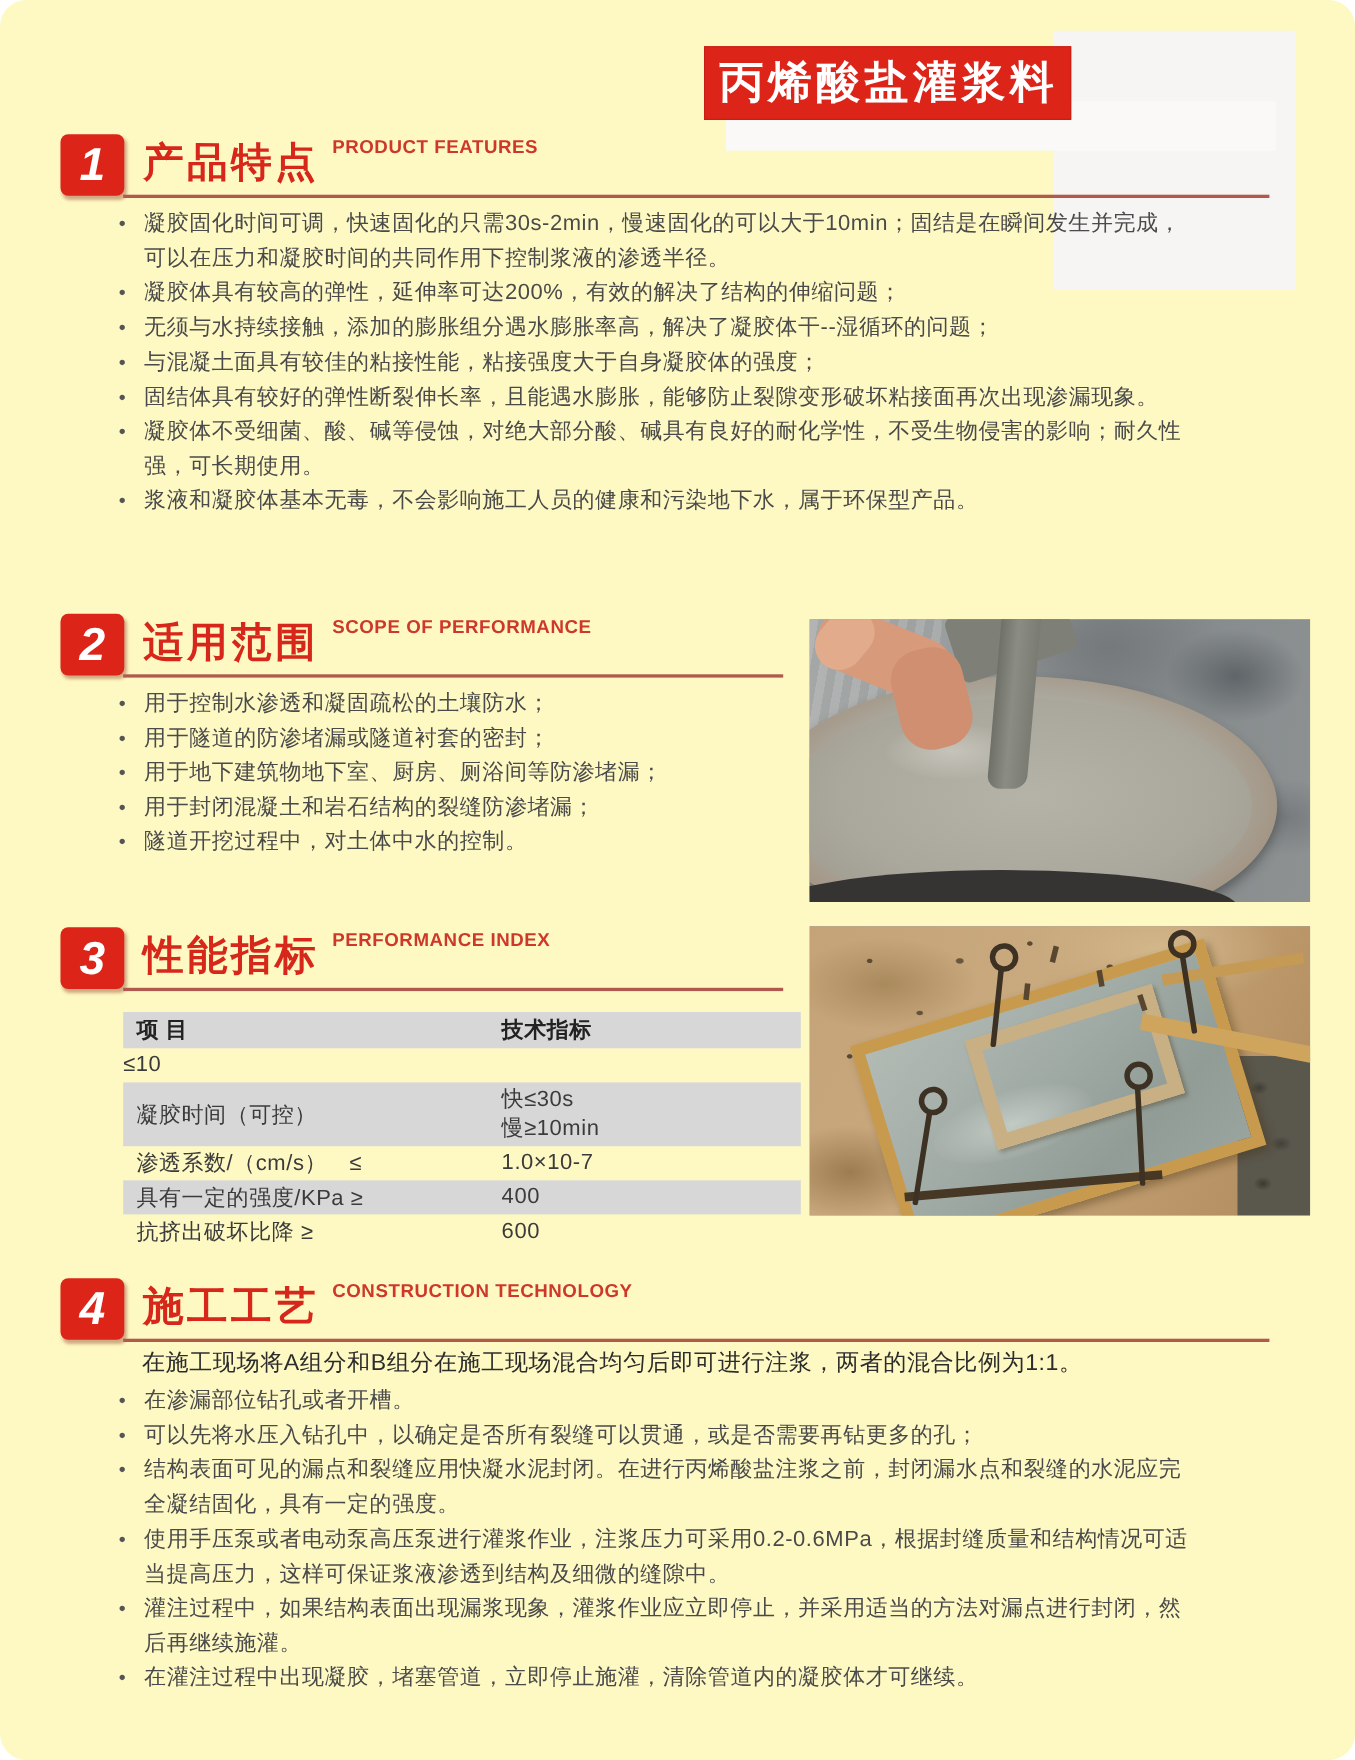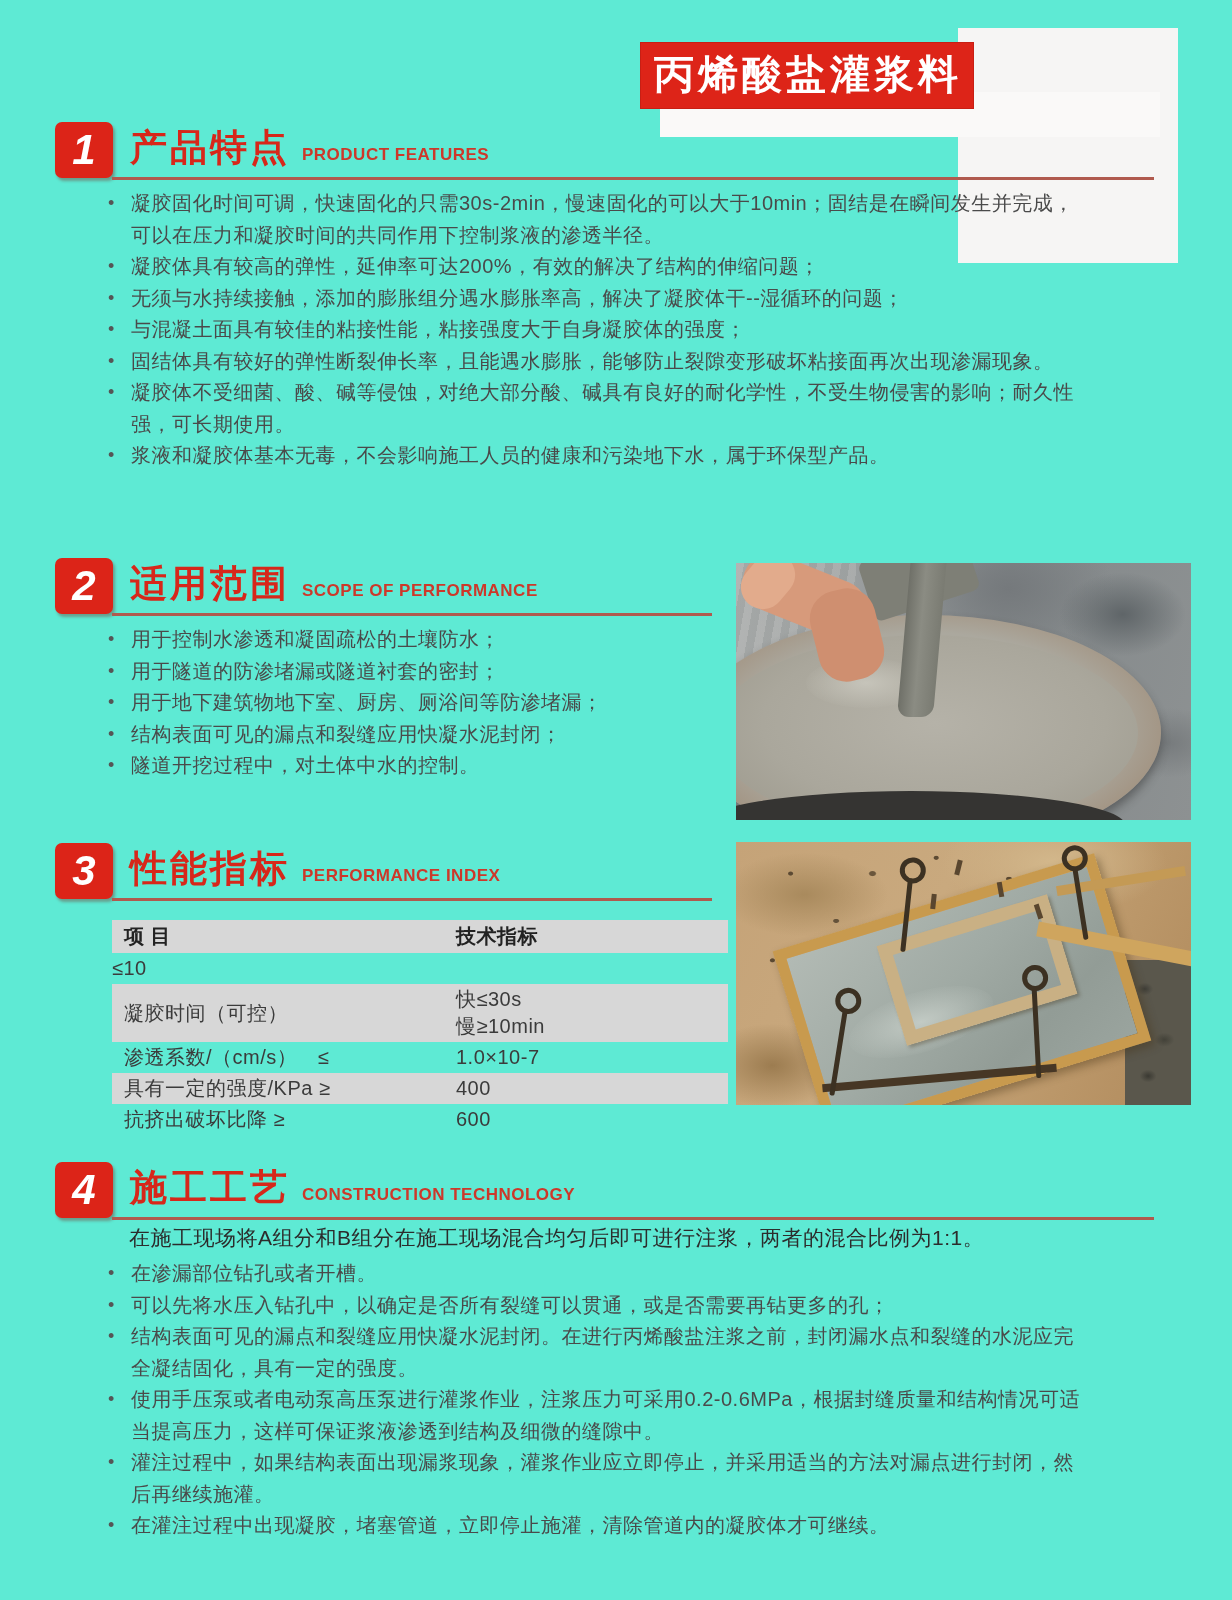--- a/index.html
+++ b/index.html
@@ -1,20 +1,21 @@
 <!DOCTYPE html>
 <html><head>
 <meta charset="utf-8">
 <style>
   * { margin:0; padding:0; box-sizing:border-box; }
   html,body { background:#ffffff; }
   .page {
     position:relative; width:1232px; height:1600px; margin:0 auto;
-    background:#5eead4; overflow:hidden;
+    background:#fef9c3; overflow:hidden;
     font-family:"Liberation Sans","DejaVu Sans",sans-serif;
+    border-radius:24px;
   }
   
   .scan-shade-a { position:absolute; left:958px; top:28px; width:220px; height:235px; background:#f6f5f4; }
   .scan-shade-b { position:absolute; left:660px; top:92px; width:500px; height:45px; background:#faf9f8; }
 
   
   .title-banner {
     position:absolute; left:640px; top:42px; background:#dd2418; color:#ffffff;
     font-size:40px; font-weight:bold; letter-spacing:4px; padding:5px 12px 7px 14px;
     box-shadow:0 0 0 1px #c81f14 inset;
@@ -22,21 +23,21 @@
 
   
   .sec-head { position:absolute; left:0; width:1232px; height:60px; }
   .sec-num {
     position:absolute; left:55px; top:0; width:58px; height:56px;
     background:#dc2418; border-radius:7px; color:#fff;
     font-style:italic; font-weight:bold; font-size:42px;
     display:flex; align-items:center; justify-content:center;
     box-shadow:2px 3px 3px rgba(120,20,12,.35);
   }
-  .sec-titles { position:absolute; left:130px; top:2px; display:flex; align-items:flex-end; gap:12px; white-space:nowrap; }
+  .sec-titles { position:absolute; left:130px; top:2px; display:flex; gap:12px; white-space:nowrap; }
   .sec-zh { font-size:37px; font-weight:bold; color:#d7271a; letter-spacing:3px; line-height:48px; }
   .sec-en { font-size:17px; font-weight:bold; color:#cd382a; letter-spacing:0.5px; padding-bottom:7px; }
   .sec-rule { position:absolute; left:112px; top:55px; width:1042px; height:3px; background:#b05a4e; }
 
   
   .bullets { position:absolute; list-style:none; color:#4a4a4a; font-size:20px; line-height:31.5px; letter-spacing:0.5px; }
   .bullets li { position:relative; padding-left:27px; }
   .bullets li::before { content:"•"; position:absolute; left:4px; top:0; color:#555; font-size:18px; }
 
   .s4-intro { position:absolute; left:129px; top:1224px; width:990px; font-size:21px; font-weight:normal; color:#2c2c2c; letter-spacing:0.5px; }
@@ -162,21 +163,21 @@
       <span class="sec-zh">适用范围</span>
       <span class="sec-en">SCOPE OF PERFORMANCE</span>
     </div>
     <div class="sec-rule" style="width:600px"></div>
   </div>
 
   <ul class="bullets" style="left:104px; top:624px; width:628px;">
     <li>用于控制水渗透和凝固疏松的土壤防水；</li>
     <li>用于隧道的防渗堵漏或隧道衬套的密封；</li>
     <li>用于地下建筑物地下室、厨房、厕浴间等防渗堵漏；</li>
-    <li>结构表面可见的漏点和裂缝应用快凝水泥封闭；</li>
+    <li>用于封闭混凝土和岩石结构的裂缝防渗堵漏；</li>
     <li>隧道开挖过程中，对土体中水的控制。</li>
   </ul>
 
   <div class="photo photo1">
     <div class="abs p1-floor"></div>
     <div class="abs p1-streaks"></div>
     <div class="abs p1-bowl-rim"></div>
     <div class="abs p1-bowl-in"></div>
     <div class="abs p1-splash"></div>
     <div class="abs p1-under"></div>

